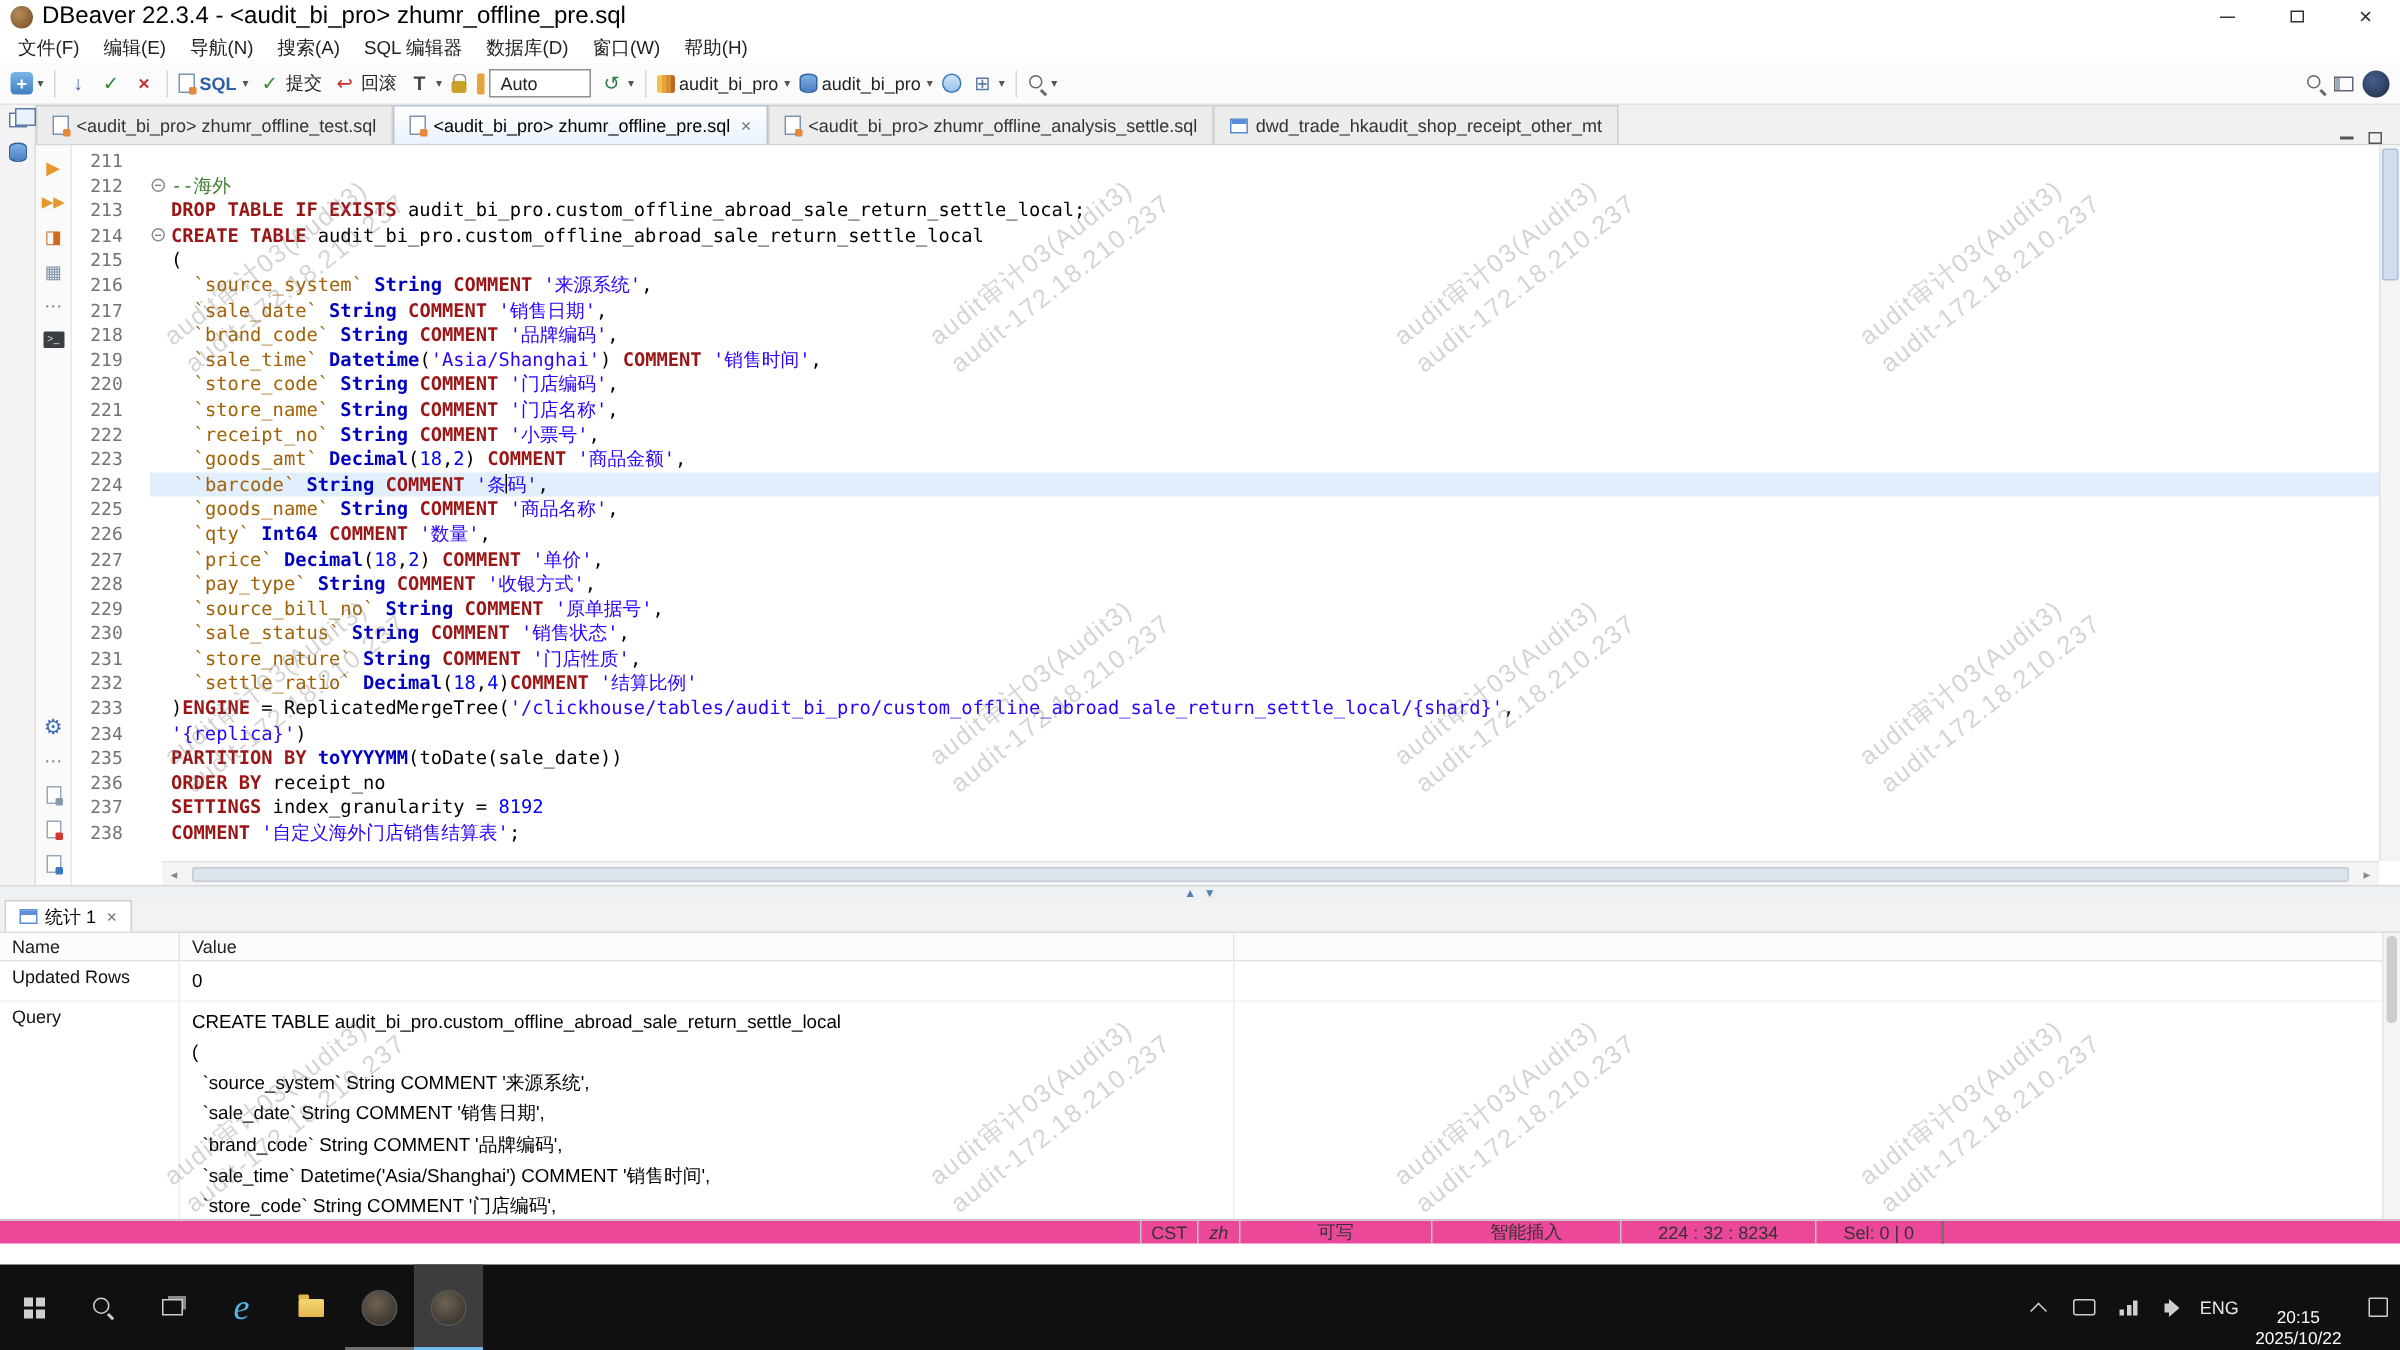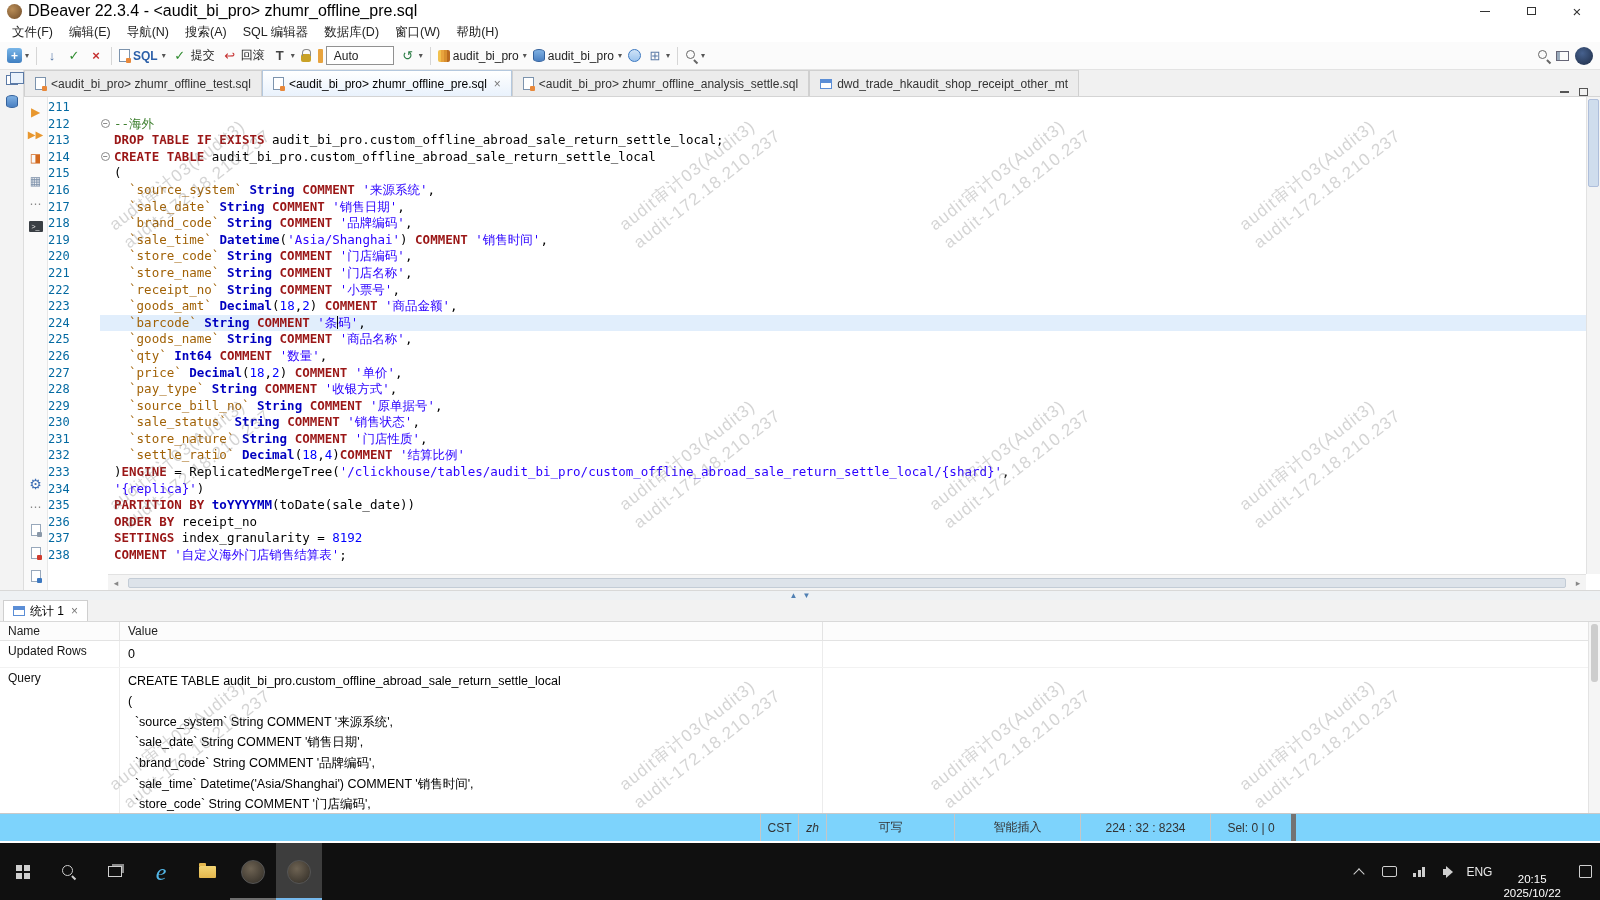--- a/index.html
+++ b/index.html
@@ -67,21 +67,21 @@
   .term-ic{width:14px;height:11px;background:#3a3f44;color:#e8e8e8;font-size:7px;line-height:11px;text-align:center;border-radius:1px}
   .page-ic{position:relative;width:10px;height:12px;background:#fff;border:1px solid #98a8bb}
   .page-ic.red::after,.page-ic.blue::after,.page-ic.gray::after{content:"";position:absolute;right:-2px;bottom:-2px;width:5px;height:5px;border-radius:1px}
   .page-ic.red::after{background:#cf3b2e}.page-ic.blue::after{background:#3c78c0}.page-ic.gray::after{background:#8a98a8}
 
   
   #editor{position:absolute;top:97px;left:48px;right:0;height:493px;background:#fff}
   #code-lines{position:absolute;top:0;left:0;right:14px;bottom:16px;overflow:hidden;padding-top:2px;
     font-family:"DejaVu Sans Mono",monospace}
   .code-row{display:flex;height:16.6px;line-height:16.6px}
-  .ln{flex:none;width:52px;text-align:left;padding-right:6px;color:#0369a1;font-size:12px}
+  .ln{flex:none;width:52px;text-align:center;padding-right:6px;color:#737373;font-size:12px}
   .fold{flex:none;width:14px;position:relative}
   .fold-dot{position:absolute;left:1px;top:3.5px;width:9px;height:9px;border:1px solid #8a8a8a;border-radius:50%;font-size:8px;line-height:7px;text-align:center;color:#555;background:#fff}
   .code{flex:1;white-space:pre;font-size:12.5px}
   .code-row.current .code,.code-row.current .fold{background:#e1eefc}
   .tk-p{color:#000}.tk-i{color:#a16207}
   .tk-k{color:#9a1616;font-weight:bold}
   .tk-y{color:#0000c0;font-weight:bold}
   .tk-s{color:#2a00ff}
   .tk-n{color:#0000ff}
   .tk-c{color:#3f8030}
@@ -103,24 +103,24 @@
   .st-header{height:19px;display:flex;border-bottom:1px solid #e3e3e3;background:#fcfcfc;color:#222}
   .st-name-col{flex:none;width:120px;padding:2px 0 0 8px;border-right:1px solid #e3e3e3}
   .st-value-col{flex:none;width:703px;padding:2px 0 0 8px;border-right:1px solid #e3e3e3}
   .st-row{display:flex;border-bottom:1px solid #f2f2f2}
   .st-row .name{flex:none;width:120px;padding:3px 0 2px 8px;border-right:1px solid #ececec}
   .st-row .value{flex:none;width:703px;padding:3px 0 2px 8px;border-right:1px solid #ececec;white-space:pre;tab-size:2;font-size:12.5px;line-height:20.6px;color:#000}
   .pscroll{position:absolute;right:0;top:22px;bottom:0;width:12px;background:#f5f5f5;border-left:1px solid #e3e3e3}
   .pthumb{position:absolute;top:2px;left:2px;right:2px;height:58px;background:#cdcdcd;border-radius:3px}
 
   
-  #statusbar{position:absolute;top:813px;left:0;right:0;height:28px;background:#7dd3fc;border-top:1px solid #c9c9c9}
+  #statusbar{position:absolute;top:813px;left:0;right:0;height:16px;background:#ec4899;border-top:1px solid #c9c9c9}
   .sb-group{position:absolute;left:760px;top:0;bottom:0;display:flex}
   .sb-item{display:flex;align-items:center;justify-content:center;border-left:1px solid #c6c6c6;font-size:12px;color:#333}
-  .sb-item:last-child{border-right:5px solid #737373}
+  .sb-item:last-child{border-right:2px solid #737373}
 
   
   #taskbar{position:absolute;top:843px;left:0;right:0;height:57px;background:#101010;display:flex;align-items:stretch}
   .tb-btn{width:46px;display:flex;align-items:center;justify-content:center}
   .tb-btn.running{box-shadow:inset 0 -2px 0 #6f6f6f}
   .tb-btn.active{background:#3d3d3d;box-shadow:inset 0 -2px 0 #76b9ed}
   .win-ic{display:grid;grid-template-columns:6px 6px;grid-template-rows:6px 6px;gap:2px}
   .win-ic span{background:#cfcfcf}
   .tsk-mag{position:relative;width:16px;height:16px}
   .tsk-mag::before{content:"";position:absolute;left:1px;top:1px;width:9px;height:9px;border:1.6px solid #cfcfcf;border-radius:50%}

